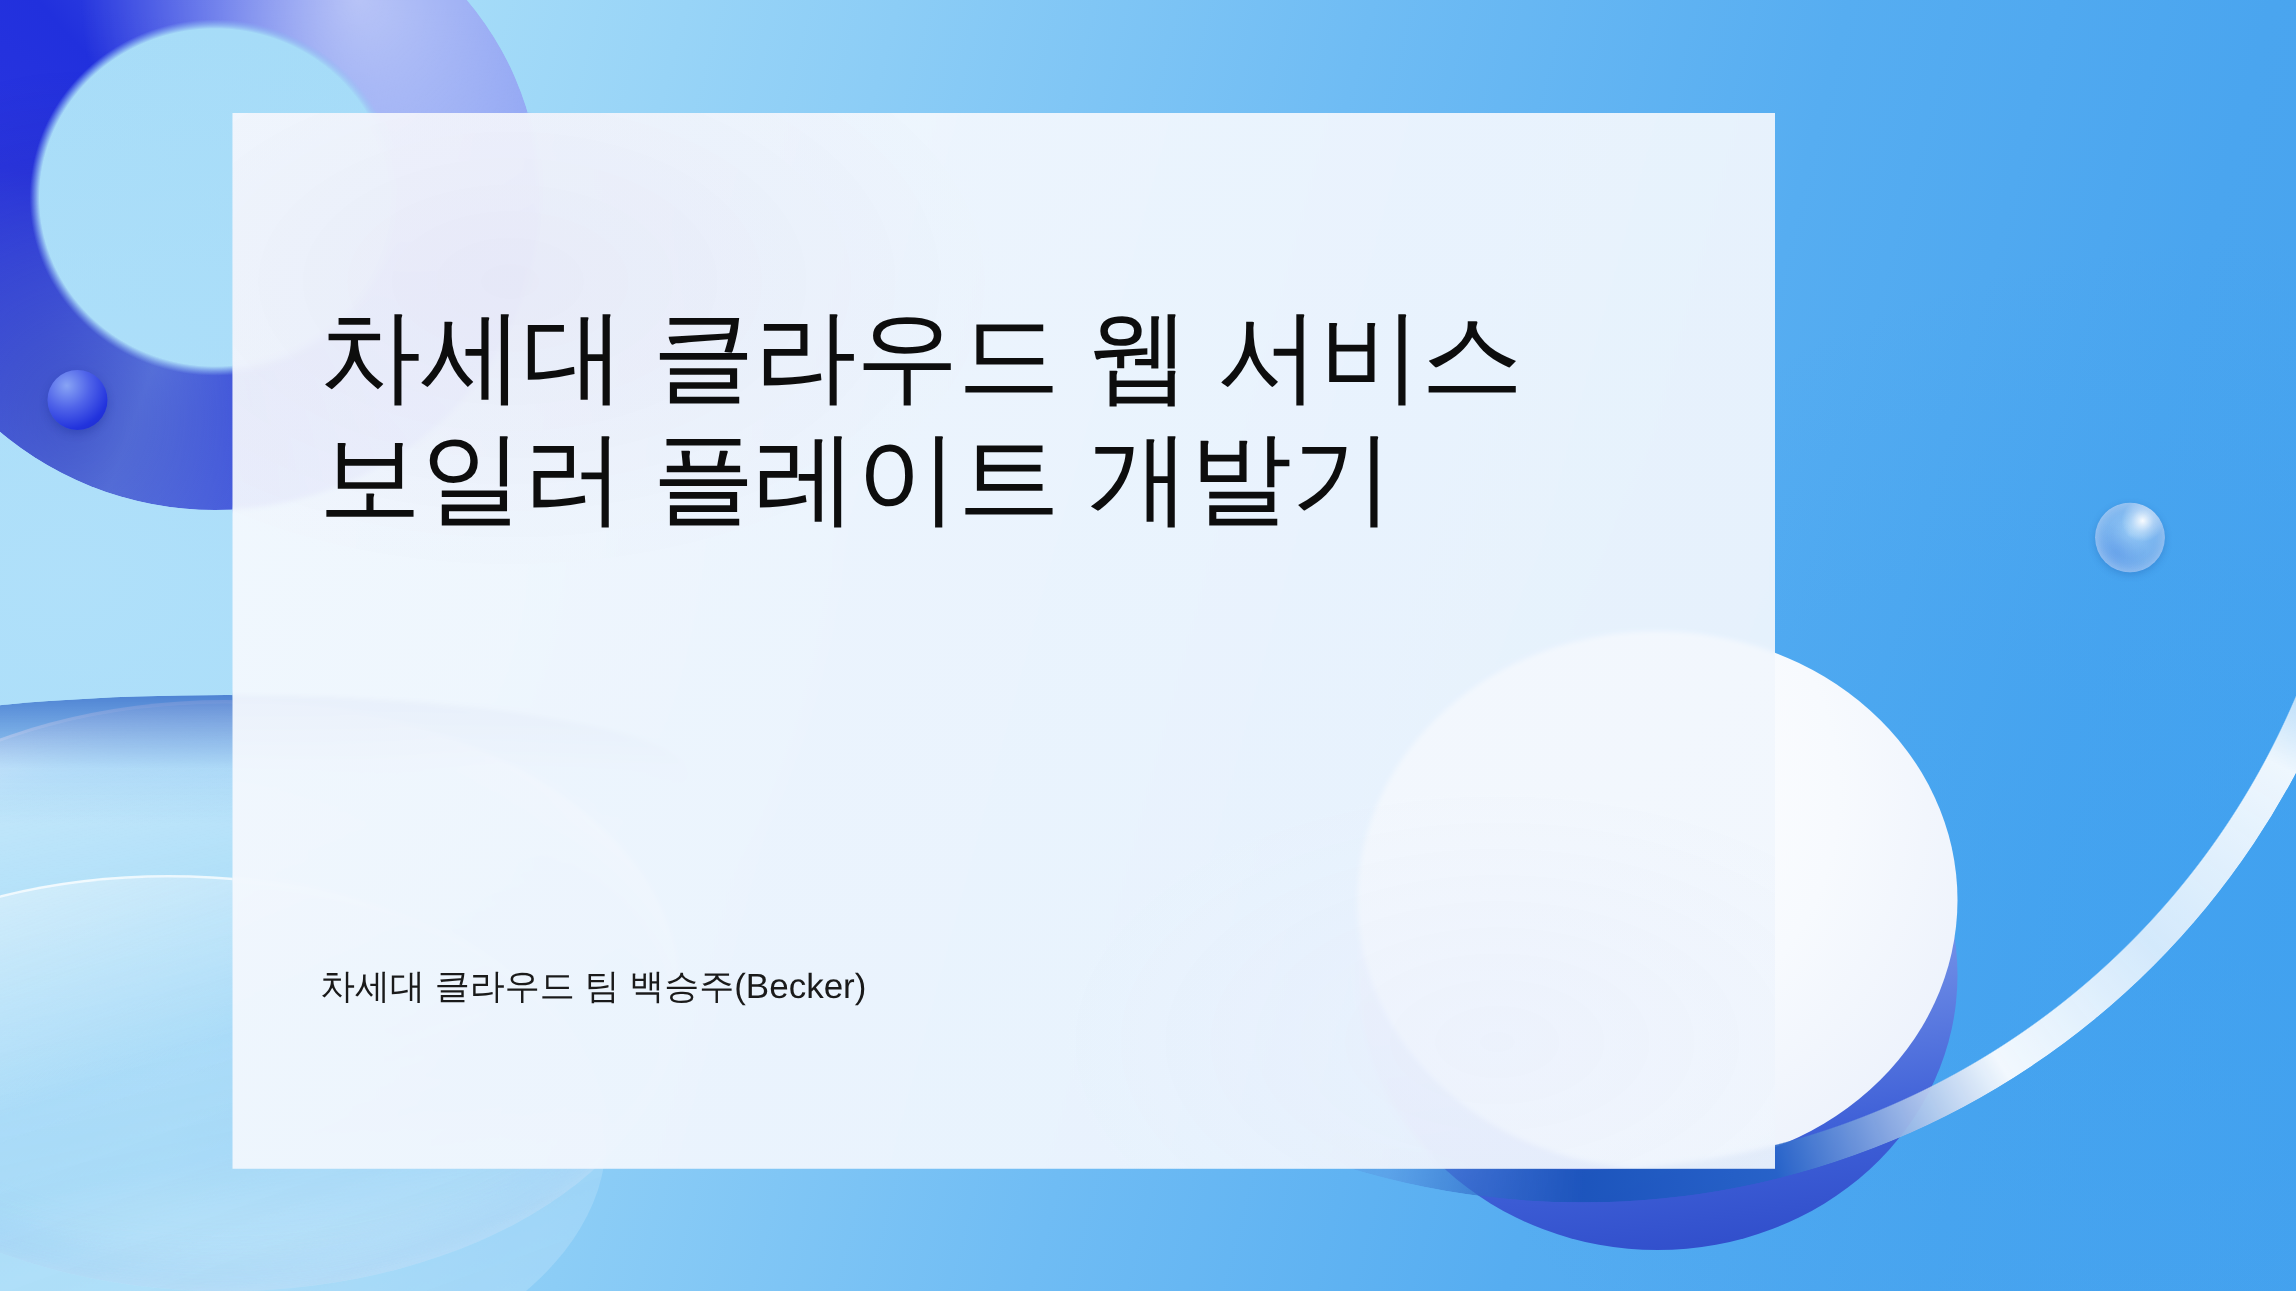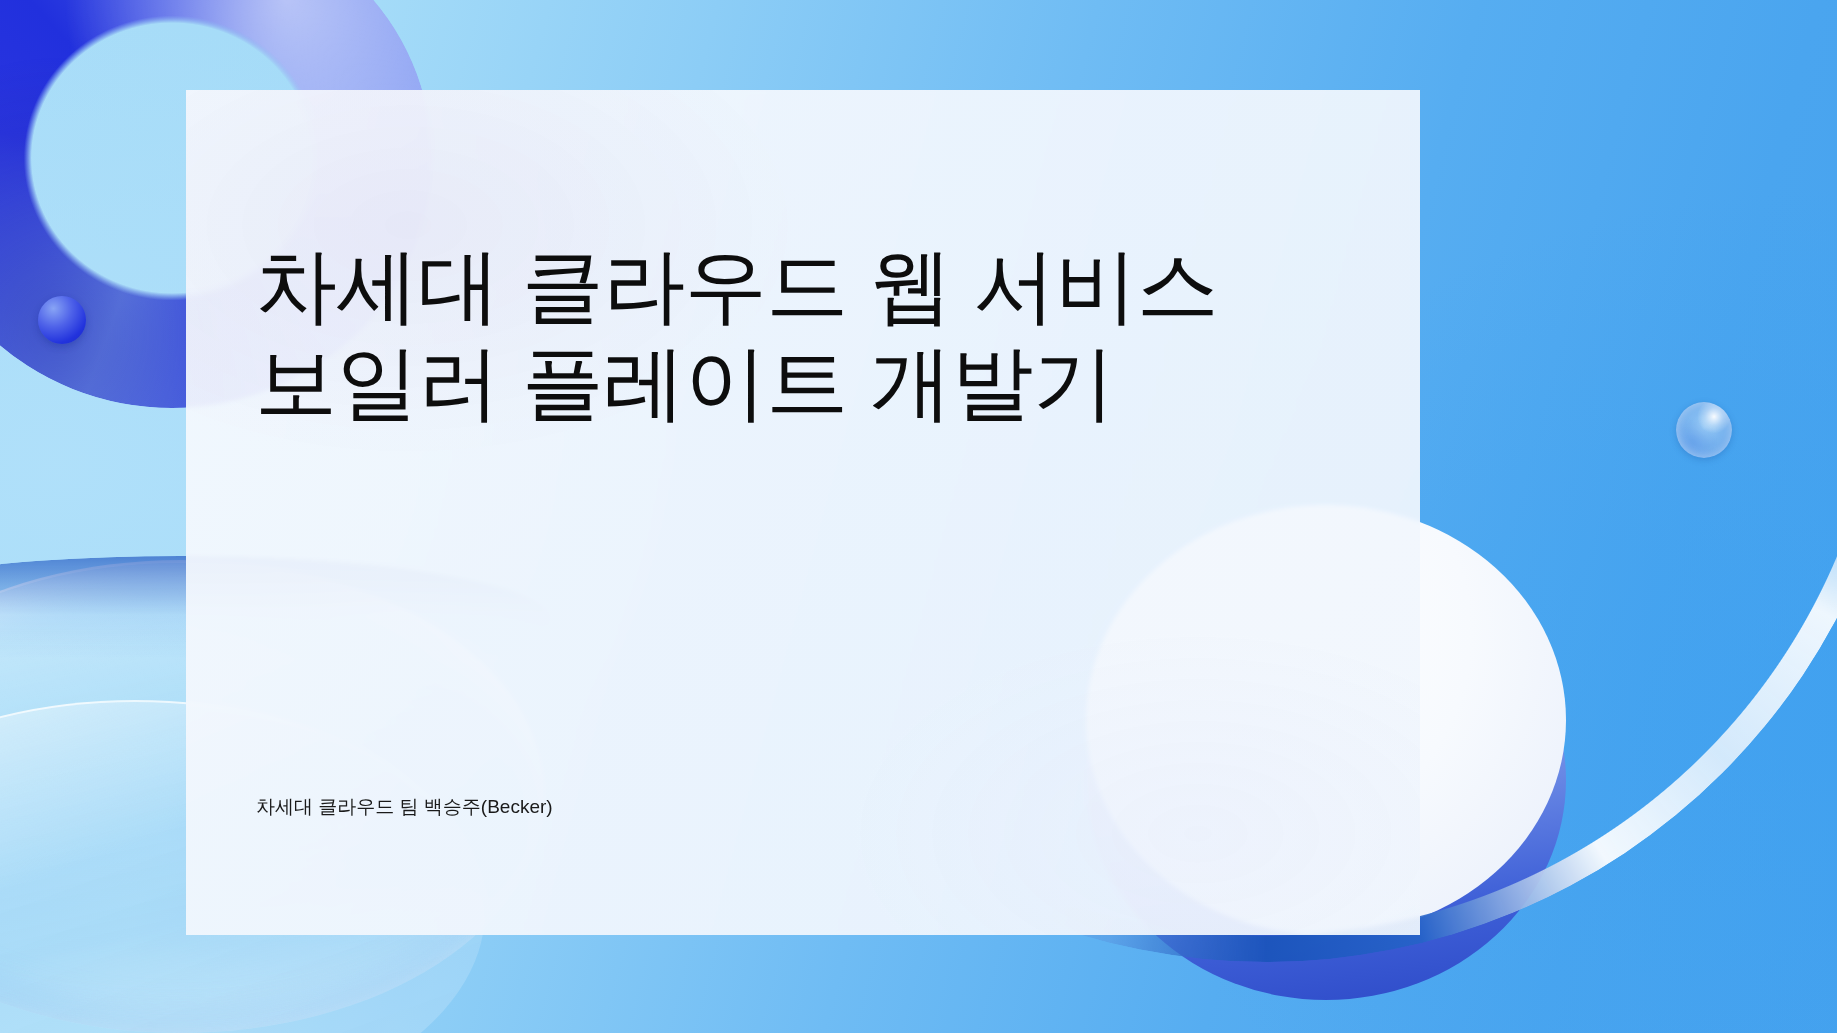--- a/index.html
+++ b/index.html
@@ -208,24 +208,23 @@
     line-height: 1.18;
     font-weight: 400;
     letter-spacing: -0.5px;
     white-space: pre-line;
   }
   .subtitle {
     position: absolute;
     left: 70px;
     top: 680px;
     color: #1a1a1a;
-    font-size: 19px;
+    font-size: 28px;
     font-weight: 400;
     letter-spacing: 0px;
-    margin-top: 24px;
   }
 </style>
 </head>
 <body>
 
 <div id="slide">
 
   <div class="bg-base"></div>
   <div class="bg-wash"></div>
 

